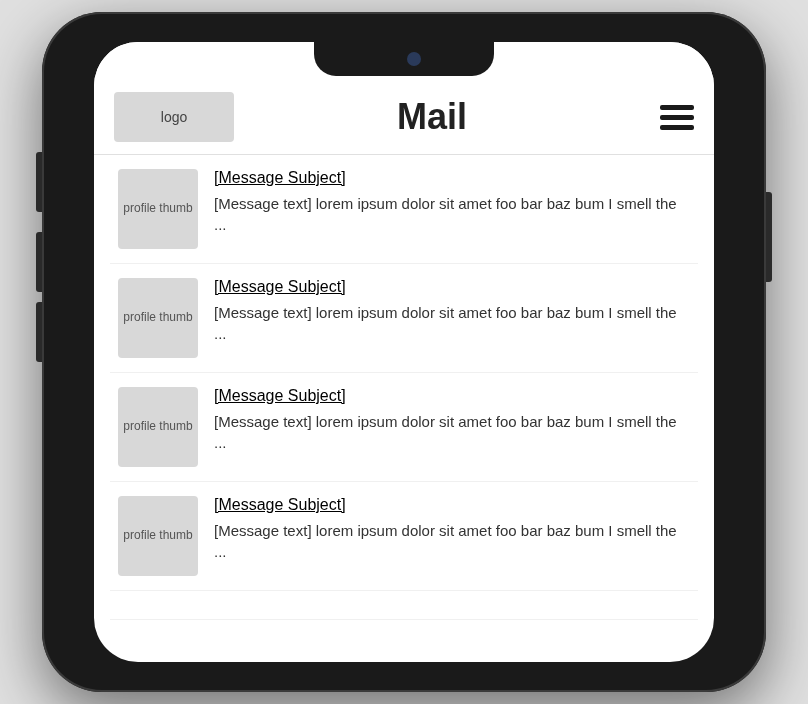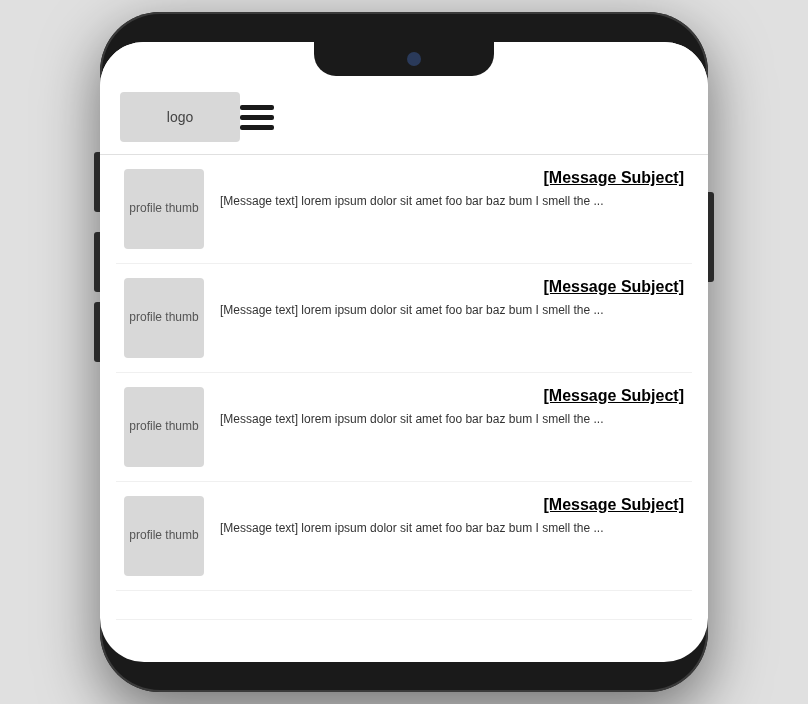--- a/index.html
+++ b/index.html
@@ -7,21 +7,21 @@
     body {
       background: #e0e0e0;
       display: flex;
       justify-content: center;
       align-items: center;
       min-height: 100vh;
       font-family: -apple-system, BlinkMacSystemFont, 'Helvetica Neue', Arial, sans-serif;
     }
 
     .phone-outer {
-      width: 608px;
+      width: 724px;
       height: 680px;
       background: #1a1a1a;
       border-radius: 60px;
       position: relative;
       display: flex;
       justify-content: center;
       align-items: center;
       box-shadow: 0 20px 60px rgba(0,0,0,0.5), inset 0 0 0 2px #3a3a3a;
     }
 
@@ -168,45 +168,45 @@
       flex-shrink: 0;
       margin-right: 16px;
     }
 
     .message-content {
       flex: 1;
     }
 
     .message-subject {
       font-size: 16px;
-      font-weight: 700;
+      font-weight: 400;
       color: #000;
       text-decoration: underline;
       margin-bottom: 6px;
-      text-align: right;
     }
 
     .message-preview {
-      font-size: 12px;
+      font-size: 15px;
       color: #333;
       line-height: 1.4;
     }
   </style>
 </head>
 <body>
 
 <div class="phone-outer">
   <div class="phone-screen">
 
     <div class="notch">
       <div class="notch-camera"></div>
     </div>
 
     <div class="header">
       <div class="logo-box">logo</div>
+      <div class="header-title">Mail</div>
       <div class="hamburger-icon">
         <div class="hamburger-line"></div>
         <div class="hamburger-line"></div>
         <div class="hamburger-line"></div>
       </div>
     </div>
 
 
     <div class="messages-list" id="messages-container">
     <div class="message-item">

